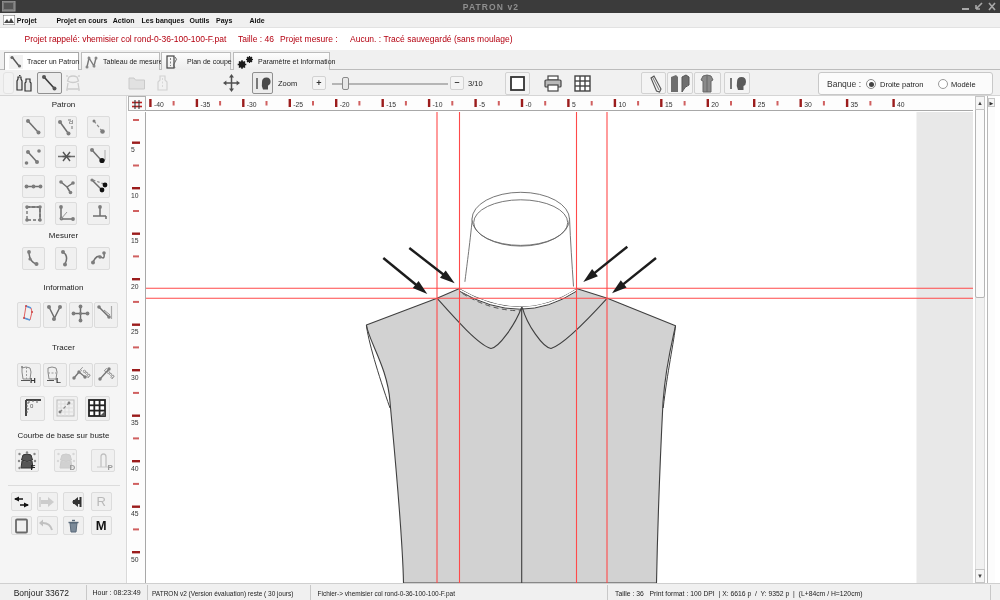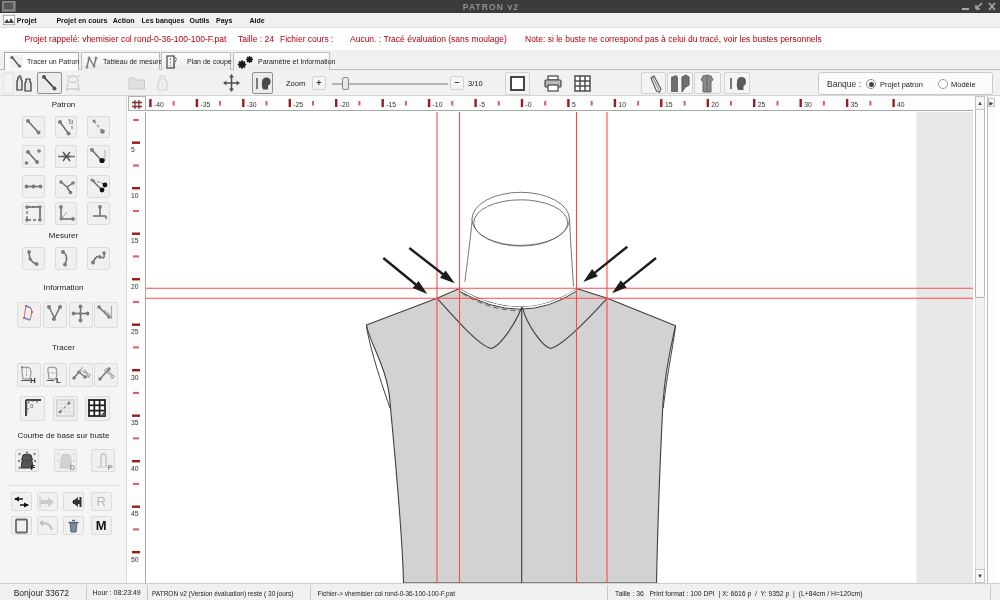--- a/index.html
+++ b/index.html
@@ -82,24 +82,23 @@
         <path d="M3 7.5 L2 10 L6 7.8" fill="#333"></path>
       </svg>
     <span style="left:249.5px">Aide</span>
   </div>
 
   <div id="msgrow">
     <svg class="abs" style="left:13.7px;top:32px" width="8" height="11">
         <path d="M0 3 Q0 0 3 0 L6 0 Q9 0 9 3 L9 5 Q9 8 6 8 L4 8 L1 11 L2 8 Q0 8 0 5 Z" fill="#8b1a1a"></path>
       </svg>
     <span style="left:24.5px">Projet rappelé: vhemisier col rond-0-36-100-100-F.pat</span>
-    <span style="left:238px">Taille : 24</span>
-    <span style="left:280px">Fichier cours :</span>
-      <span style="left:350px">Aucun. : Tracé évaluation (sans moulage)</span>
-    <span style="left:525px">Note: si le buste ne correspond pas à celui du tracé, voir les bustes personnels</span>
+    <span style="left:238px">Taille : 46</span>
+    <span style="left:280px">Projet mesure :</span>
+      <span style="left:350px">Aucun. : Tracé sauvegardé (sans moulage)</span>
   </div>
 
   <div id="tabbar"></div>
   <div id="tabline"></div>
   <div class="tab active" style="left:4px; width:75px;">
     <svg class="abs" style="left:4px;top:2px" width="14" height="14">
         <rect width="14" height="14" fill="#f2f2f2"></rect>
         <line x1="3" y1="2" x2="10" y2="11" stroke="#555" stroke-width="1.4"></line>
         <circle cx="3" cy="2.5" r="1.6" fill="#666"></circle>
         <circle cx="10.5" cy="11" r="1.6" fill="#666"></circle>
@@ -200,21 +199,21 @@
             <polygon points="17,9 13.6,6.5 13.6,11.5"></polygon>
           </g>
         </svg>
       </div>
 <div class="tbtn tsel" style="left:252px;top:72px;width:21px;height:22px">
         <svg width="19" height="18" style="position:absolute;left:0;top:2px">
           <line x1="4" y1="3" x2="4" y2="14" stroke="#555" stroke-width="1.5"></line>
           <path d="M9 7 Q9 2.5 13.5 2.5 Q17.6 2.5 17.6 7 Q17.6 9.8 15 10.8 L15 14.5 L10 14.5 Q8.2 10.5 9 7 Z" fill="#4a4a4a"></path>
         </svg>
       </div>
-<div class="tlab" style="left:286px">Zoom</div>
+<div class="tlab" style="left:278px">Zoom</div>
 <div class="tbtn tbox" style="left:312px;top:76px;width:14px;height:14px">
         <div style="position:absolute;left:0;top:0;width:12px;height:12px;font-size:9px;color:#333;text-align:center;line-height:12px;font-weight:bold">+</div>
       </div>
 <div class="abs" style="left:332px;top:83px;width:116px;height:2px;background:#b5b5b5"></div>
 <div class="abs" style="left:342px;top:77px;width:7px;height:13px;background:#e8e8e8;border:1px solid #8a8a8a;border-radius:2px"></div>
 <div class="tbtn tbox" style="left:450px;top:76px;width:14px;height:14px">
         <div style="position:absolute;left:0;top:0;width:12px;height:12px;font-size:9px;color:#333;text-align:center;line-height:11px;font-weight:bold">–</div>
       </div>
 <div class="tlab" style="left:468px">3/10</div>
 <div class="tbtn tbox" style="left:505px;top:72px;width:25px;height:23px">
@@ -261,21 +260,21 @@
 <div class="tbtn tbox" style="left:724px;top:72px;width:26px;height:22px">
         <svg width="25" height="22" style="position:absolute;left:0;top:0">
           <line x1="6" y1="5" x2="6" y2="16" stroke="#555" stroke-width="1.6"></line>
           <path d="M12 9 Q12 4 16.5 4 Q21 4 21 9 Q21 12 18.5 13 L18.5 17 L13 17 Q11 13 12 9 Z" fill="#5a5a5a"></path>
         </svg>
       </div>
 <div class="abs" style="left:818px;top:71.5px;width:175px;height:23px;border:1px solid #c8c8c8;border-radius:3px;background:#fbfbfb">
 <span style="position:absolute;left:8px;top:6px;font-size:8.5px;color:#333">Banque :</span>
 <span style="position:absolute;left:47px;top:6px;width:10px;height:10px;border:1px solid #8a8a8a;border-radius:50%;background:#fff"></span>
 <span style="position:absolute;left:50px;top:9px;width:5px;height:5px;border-radius:50%;background:#444"></span>
-<span style="position:absolute;left:61px;top:7px;font-size:7.5px;color:#222">Projet patron</span>
+<span style="position:absolute;left:61px;top:7px;font-size:7.5px;color:#222">Droite patron</span>
 <span style="position:absolute;left:119px;top:6px;width:10px;height:10px;border:1px solid #9a9a9a;border-radius:50%;background:#fff"></span>
 <span style="position:absolute;left:132px;top:7px;font-size:7.5px;color:#222">Modèle</span>
 </div>
     </div>
 
   <div id="leftpanel"></div>
   <div id="lpicons">
       <div class="sechead" style="top:100px;font-size:8px">Patron</div>
 <div class="pbtn" style="left:22px;top:115.7px;width:22.5px;height:22.5px">
         <svg width="21" height="21" style="position:absolute;left:0;top:0">

